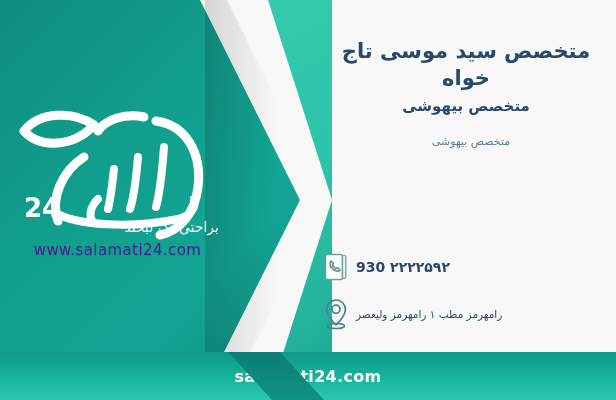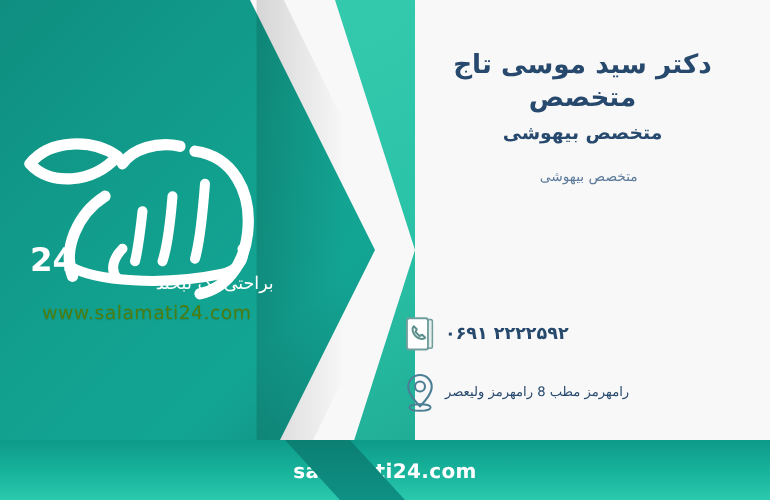--- a/index.html
+++ b/index.html
@@ -35,21 +35,21 @@
     pointer-events:none;
   }
 
   
   .logo{
     position:absolute;left:10px;top:95px;width:215px;height:185px;
   }
   .logo svg{display:block;width:215px;height:150px;}
   .logo-url{
     position:absolute;left:0;top:146px;width:215px;text-align:center;
-    color:#4d7c0f;font-size:15px;letter-spacing:.4px;
+    color:#4c1d95;font-size:15px;letter-spacing:.4px;
     font-family:"DejaVu Sans","Liberation Sans",sans-serif;
     text-shadow:0 1px 1px rgba(0,0,0,.12);
   }
   .logo-tagline{
     position:absolute;right:6px;top:124px;
     color:#ffffff;font-size:14px;direction:rtl;
     letter-spacing:1px;
     font-family:"DejaVu Sans","Liberation Sans",sans-serif;
   }
 
@@ -145,48 +145,48 @@
       <g fill="#ffffff" font-family="DejaVu Sans, Liberation Sans, sans-serif" font-size="26" font-weight="bold">
         <text x="14" y="122">24</text>
       </g>
     </svg>
     <div class="logo-tagline">براحتی یک لبخند</div>
     <div class="logo-url">www.salamati24.com</div>
   </div>
 
   <div class="content">
 
-    <div class="doctor-name">دکتر سید موسی  تاج متخصص</div>
+    <div class="doctor-name">متخصص سید موسی  تاج خواه</div>
 
     <div class="specialty-main">متخصص بیهوشی</div>
 
     <div class="specialty-sub">متخصص بیهوشی</div>
 
     <div class="row row-phone">
       <span class="ic">
         <svg width="26" height="30" viewBox="0 0 26 30">
           <rect x="2.5" y="2.5" width="17" height="25" rx="2" fill="#ffffff" stroke="#6f9e9b" stroke-width="1.6"></rect>
           <rect x="19.5" y="3.5" width="3.4" height="23" rx="1.4" fill="#e4efee" stroke="#6f9e9b" stroke-width="1.2"></rect>
           <path d="M8 9 c-1.6 1.6 -1.2 5.2 1.4 7.8 c2.6 2.6 6.2 3 7.8 1.4
                    l-2.4 -2.4 l-2.2 1 l-3.2 -3.2 l1 -2.2 z" fill="none" stroke="#5d8f8c" stroke-width="1.6" stroke-linejoin="round"></path>
         </svg>
       </span>
-      <span class="txt">۲۲۲۲۵۹۲ ۰۶۹۱</span>
+      <span class="txt">۲۲۲۲۵۹۲ 930</span>
     </div>
 
     <div class="row row-addr">
       <span class="ic">
         <svg width="26" height="32" viewBox="0 0 26 32">
           <path d="M13 2 C7.8 2 3.6 6.2 3.6 11.4 C3.6 18.2 13 27 13 27
                    C13 27 22.4 18.2 22.4 11.4 C22.4 6.2 18.2 2 13 2 Z" fill="none" stroke="#4a7f95" stroke-width="1.7"></path>
           <circle cx="13" cy="11.2" r="4" fill="none" stroke="#4a7f95" stroke-width="1.7"></circle>
           <ellipse cx="13" cy="28" rx="8.5" ry="2.6" fill="none" stroke="#4a7f95" stroke-width="1.5"></ellipse>
         </svg>
       </span>
-      <span class="txt">رامهرمز مطب 8 رامهرمز ولیعصر</span>
+      <span class="txt">رامهرمز مطب ۱ رامهرمز ولیعصر</span>
     </div>
 
   </div>
 
   <div class="footer">
     <div class="footer-notch"></div>
     <span class="footer-text">salamati24.com</span>
   </div>
 
 </div>

